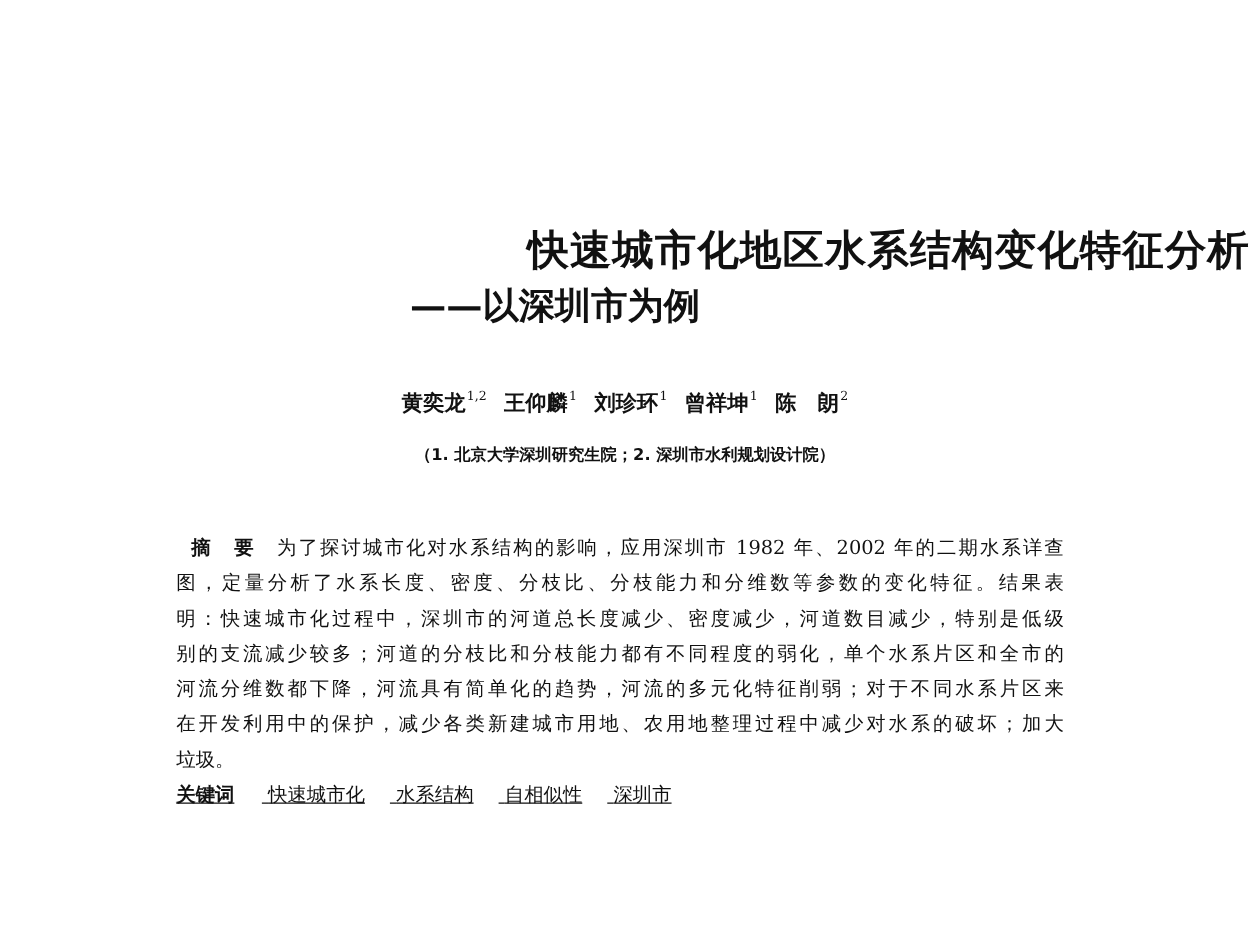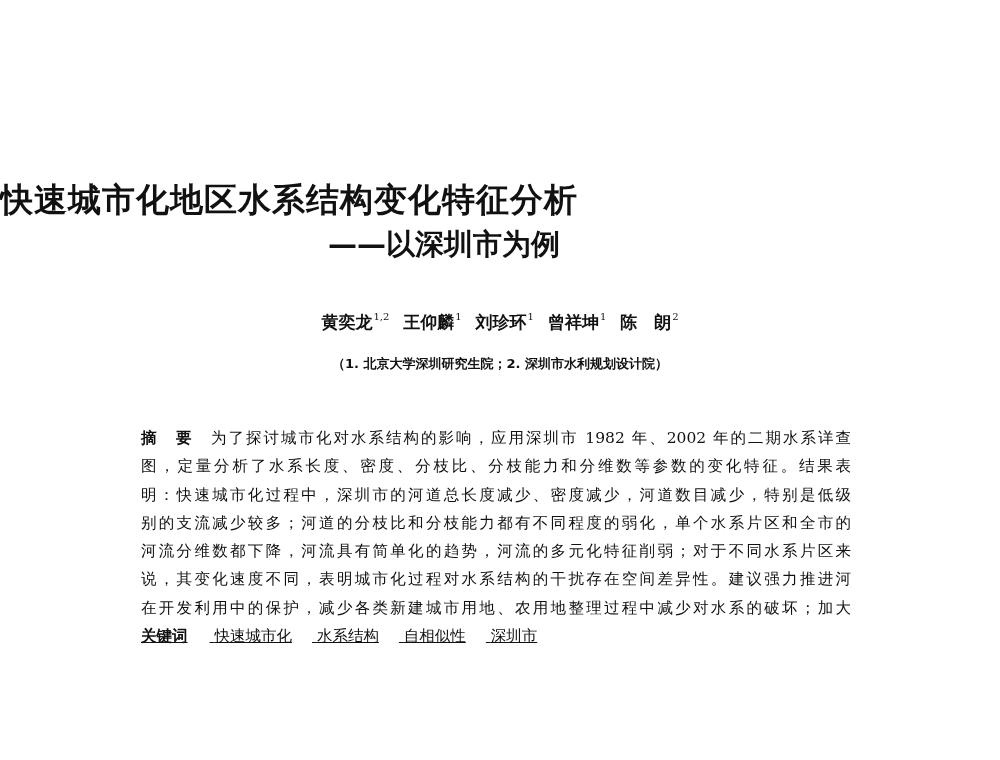--- a/index.html
+++ b/index.html
@@ -1,32 +1,32 @@
 <!DOCTYPE html>
 <html><head>
 <meta charset="utf-8">
 <style>
   html, body { margin:0; padding:0; background:#fff; }
   body { width:1000px; height:760px; position:relative; overflow:hidden; color:#111;
          font-family:"DejaVu Sans", sans-serif; }
-  .title { position:absolute; left:0; width:1000px; top:178px; text-align:left;
+  .title { position:absolute; left:0; width:1000px; top:178px; text-align:right;
            font-size:33px; font-weight:bold; letter-spacing:1px; font-family:"DejaVu Sans", sans-serif; }
   .subtitle { position:absolute; left:0; width:860px; top:225px; text-align:center;
               font-size:29px; font-weight:bold; font-family:"DejaVu Serif", serif; padding-left:28px; box-sizing:border-box; }
   .authors { position:absolute; left:0; width:1000px; top:311px; text-align:center;
              font-size:17px; font-weight:bold; font-family:"DejaVu Serif", serif; }
   .author { display:inline-block; margin:0 4px; }
   .author sup { font-size:10px; font-weight:normal; vertical-align:8px; margin-left:1px; }
   .affil { position:absolute; left:0; width:1000px; top:355px; text-align:center;
            font-size:13px; font-weight:bold; font-family:"DejaVu Sans", sans-serif; }
   .abstract { position:absolute; left:141px; top:424px; width:710px; }
   .line { height:28.3px; line-height:28.3px; font-size:15.5px; white-space:nowrap;
           text-align:justify; text-align-last:justify; font-family:"DejaVu Serif", serif; }
   .line.last { text-align-last:left; }
-  .label { font-weight:bold; font-family:"DejaVu Sans", sans-serif; }
+  .label { font-weight:bold; font-family:"DejaVu Sans", sans-serif;margin-left:12px; }
   .kw-line { height:28px; line-height:28px; font-size:15.5px; font-family:"DejaVu Serif", serif;text-decoration:underline; }
   .kw-label { font-weight:bold; font-family:"DejaVu Sans", sans-serif; margin-right:22px; }
   .kw { margin-right:20px; }
 </style>
 </head>
 <body>
 
 <div class="title">快速城市化地区水系结构变化特征分析</div>
 <div class="subtitle">——以深圳市为例</div>
 
@@ -39,22 +39,22 @@
 </div>
 
 <div class="affil">（1. 北京大学深圳研究生院；2. 深圳市水利规划设计院）</div>
 
 <div class="abstract">
   <div class="line"><span class="label">摘　要</span>　<span>为了探讨城市化对水系结构的影响，应用深圳市 1982 年、2002 年的二期水系详查</span></div>
   <div class="line">图，定量分析了水系长度、密度、分枝比、分枝能力和分维数等参数的变化特征。结果表</div>
   <div class="line">明：快速城市化过程中，深圳市的河道总长度减少、密度减少，河道数目减少，特别是低级</div>
   <div class="line">别的支流减少较多；河道的分枝比和分枝能力都有不同程度的弱化，单个水系片区和全市的</div>
   <div class="line">河流分维数都下降，河流具有简单化的趋势，河流的多元化特征削弱；对于不同水系片区来</div>
-  <div class="line">说，其变化速度不同，表明城市化过程对水系结构的干扰存在空间差异性。建议强力推进河</div>
   <div class="line">在开发利用中的保护，减少各类新建城市用地、农用地整理过程中减少对水系的破坏；加大</div>
+  <div class="line last">垃圾。</div>
   <div class="kw-line">
     <span class="kw-label">关键词</span>
     <span class="kw">快速城市化</span>
     <span class="kw">水系结构</span>
     <span class="kw">自相似性</span>
     <span class="kw">深圳市</span>
   </div>
 </div>
 
 </body></html>

